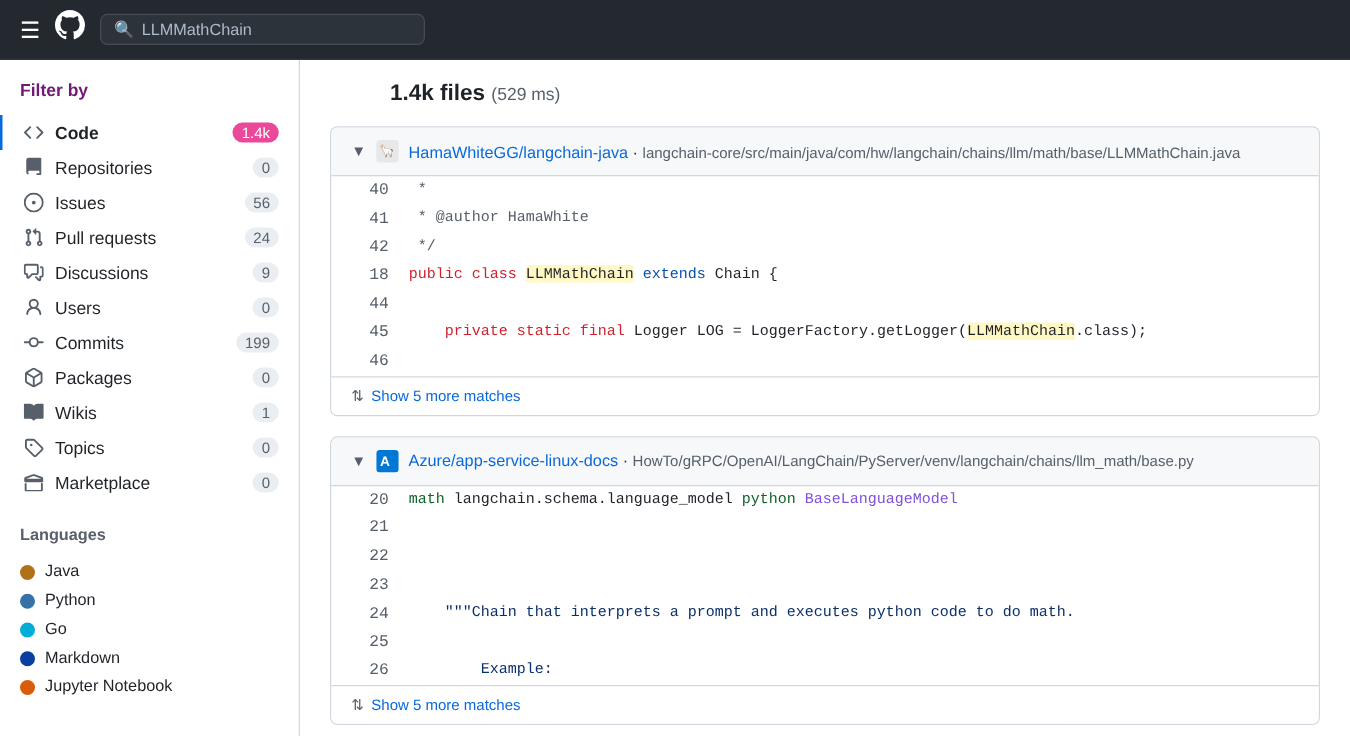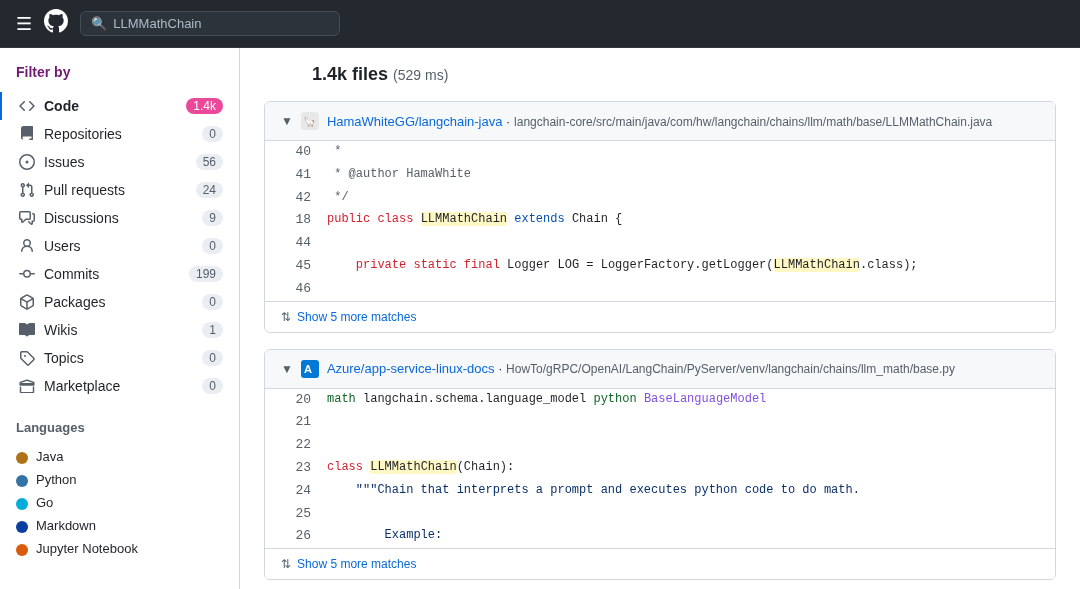--- a/index.html
+++ b/index.html
@@ -398,21 +398,20 @@
         <div class="code-line">
           <span class="line-num">21</span>
           <span class="code-content"> </span>
         </div>
         <div class="code-line">
           <span class="line-num">22</span>
           <span class="code-content"> </span>
         </div>
         <div class="code-line">
           <span class="line-num">23</span>
-          <span class="code-content"><span class="kw">class</span> <span class="highlight">LLMMathChain</span>(Chain):</span>
         </div>
         <div class="code-line">
           <span class="line-num">24</span>
           <span class="code-content">    <span class="str">"""Chain that interprets a prompt and executes python code to do math.</span></span>
         </div>
         <div class="code-line">
           <span class="line-num">25</span>
           <span class="code-content"> </span>
         </div>
         <div class="code-line">

